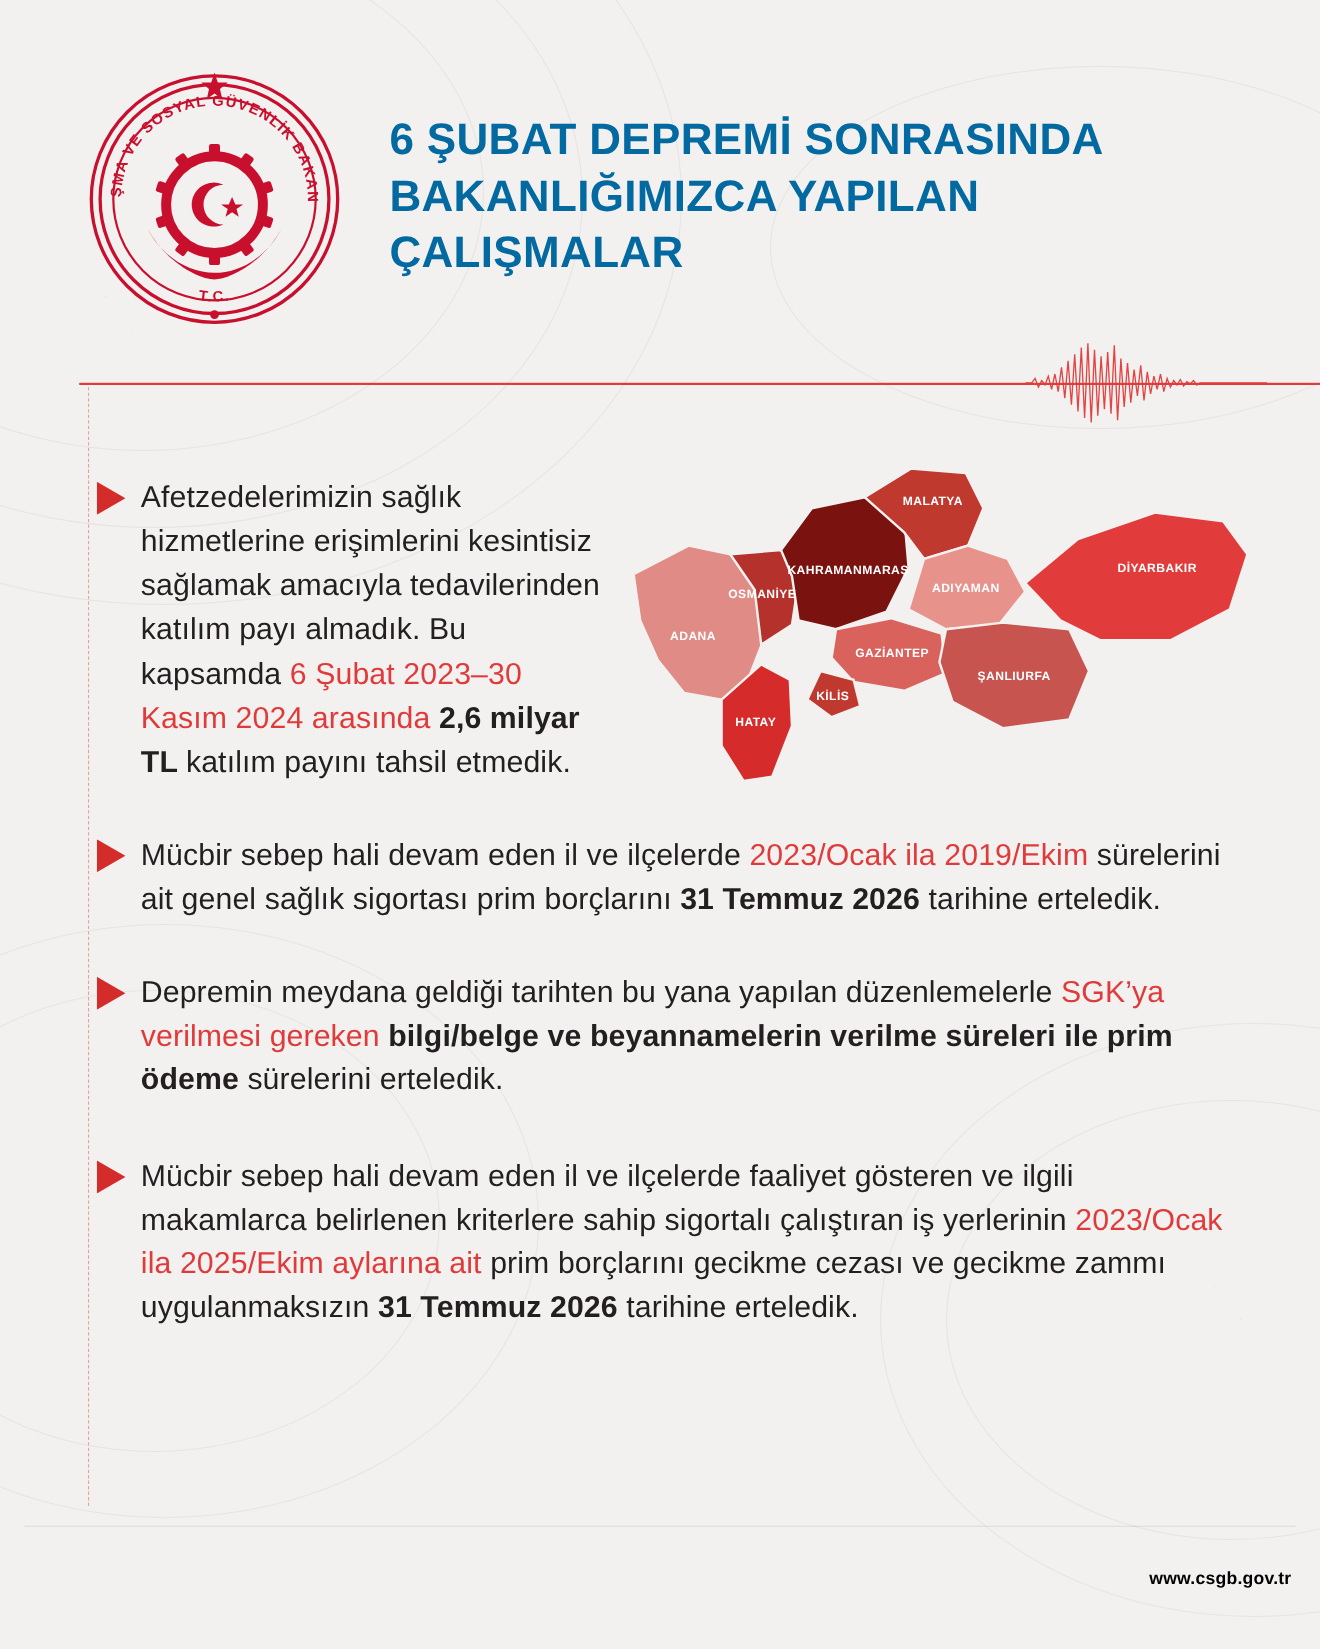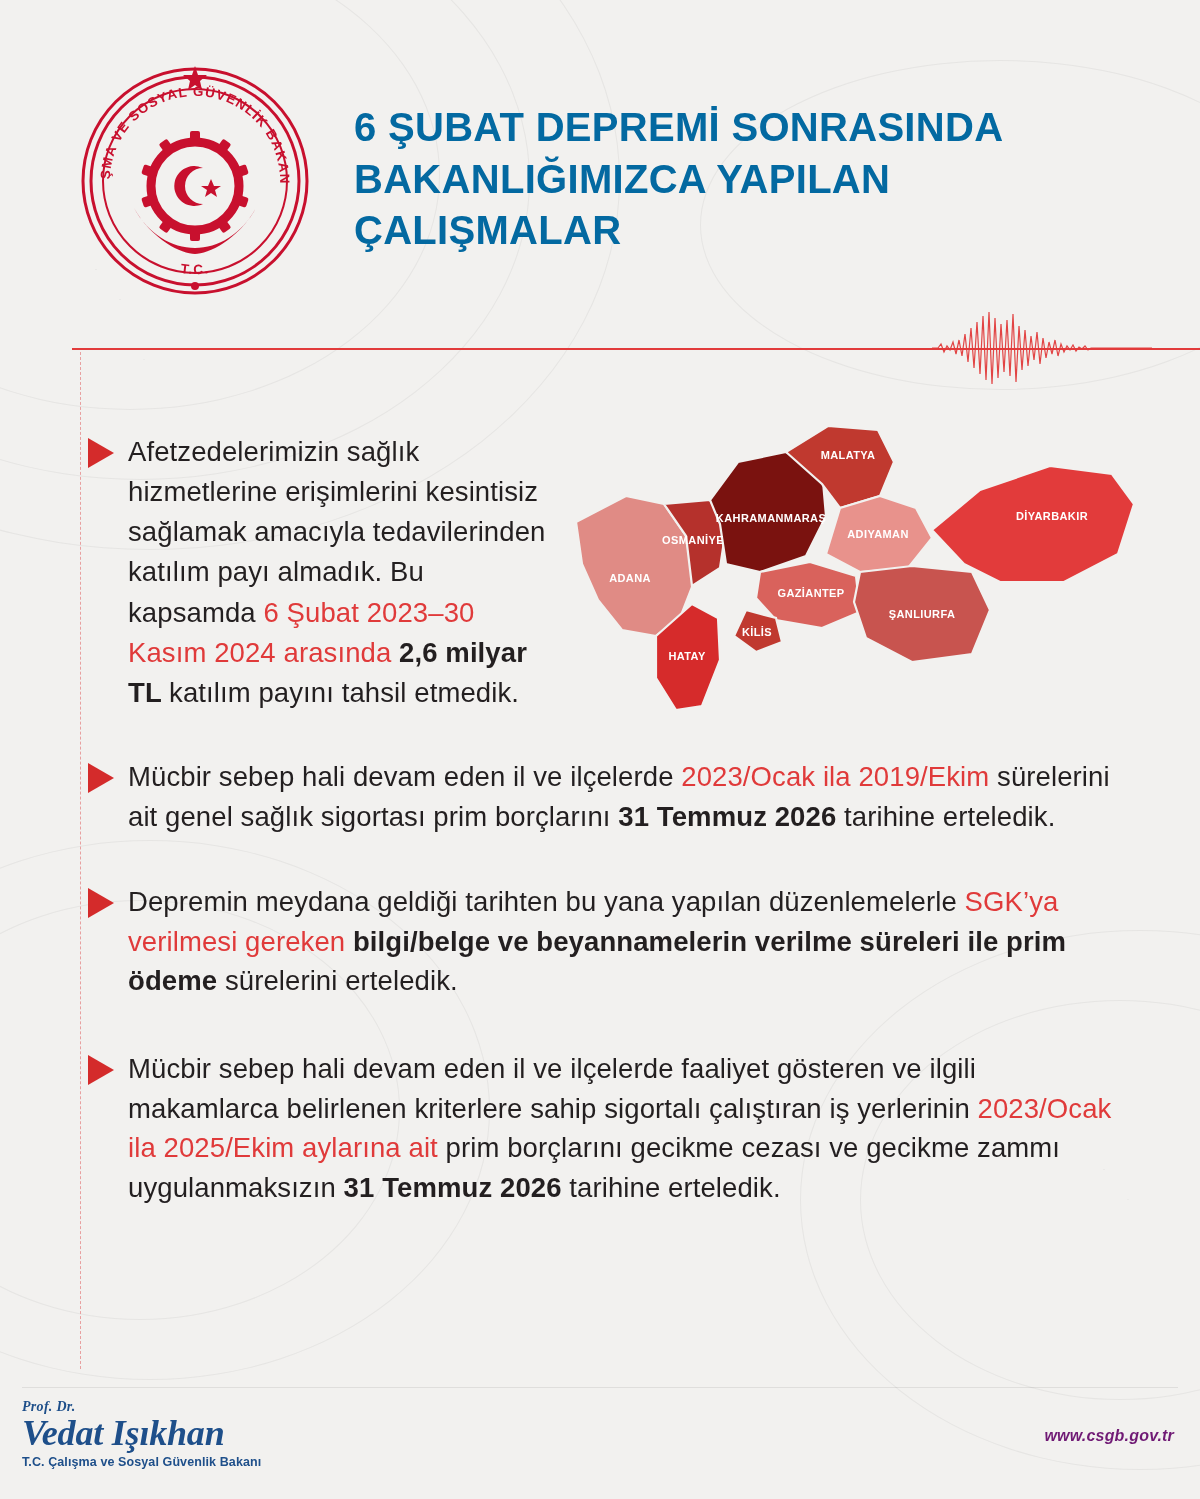--- a/index.html
+++ b/index.html
@@ -177,22 +177,21 @@
   .sign .role {
     font-size: 12.5px;
     font-weight: bold;
     letter-spacing: 0.1px;
     margin-top: 3px;
   }
   .site {
     position: absolute;
     right: 26px;
     top: 46px;
-    color: #701a75;
-    font-style: italic;
+    color: #000000;
     font-weight: bold;
     font-size: 16px;
     letter-spacing: 0.2px;
   }
 </style>
 </head>
 <body>
 
 <div class="bg-topo"></div>
 <div class="topo-line" style="left:-180px;top:-60px;width:620px;height:470px;"></div>
@@ -352,19 +351,14 @@
           <polygon points="0,0 26,15 0,30" fill="#d42b2b"></polygon>
         </svg>
     </span>
     <div class="btext"><span>Mücbir sebep hali devam eden il ve ilçelerde faaliyet gösteren ve ilgili makamlarca belirlenen kriterlere sahip sigortalı çalıştıran iş yerlerinin </span><span class="red">2023/Ocak ila 2025/Ekim aylarına ait </span><span>prim borçlarını gecikme cezası ve gecikme zammı uygulanmaksızın </span><span class="bold">31 Temmuz 2026 </span><span>tarihine erteledik.</span></div>
   </div>
 
 </div>
 
 <div class="footer">
   <div class="footer-line"></div>
-  <div class="sign">
-    <div class="pre">Prof. Dr.</div>
-    <div class="name">Vedat Işıkhan</div>
-    <div class="role">T.C. Çalışma ve Sosyal Güvenlik Bakanı</div>
-  </div>
   <div class="site">www.csgb.gov.tr</div>
 </div>
 
 </body></html>

